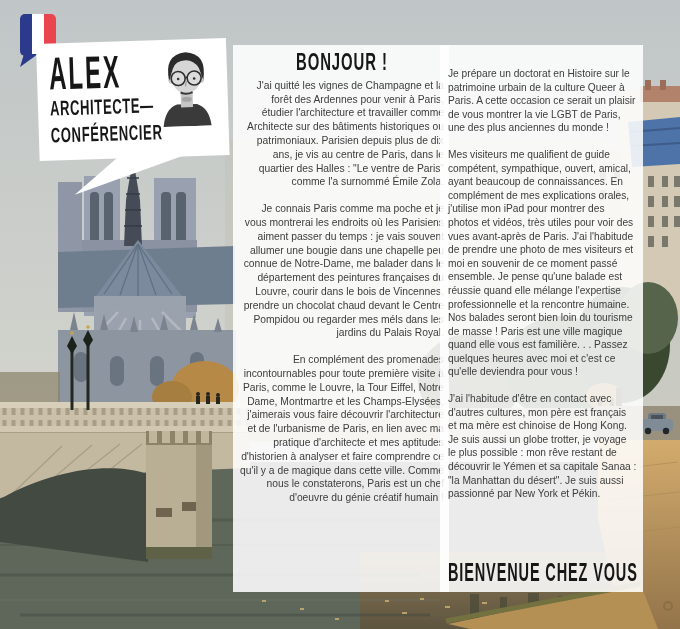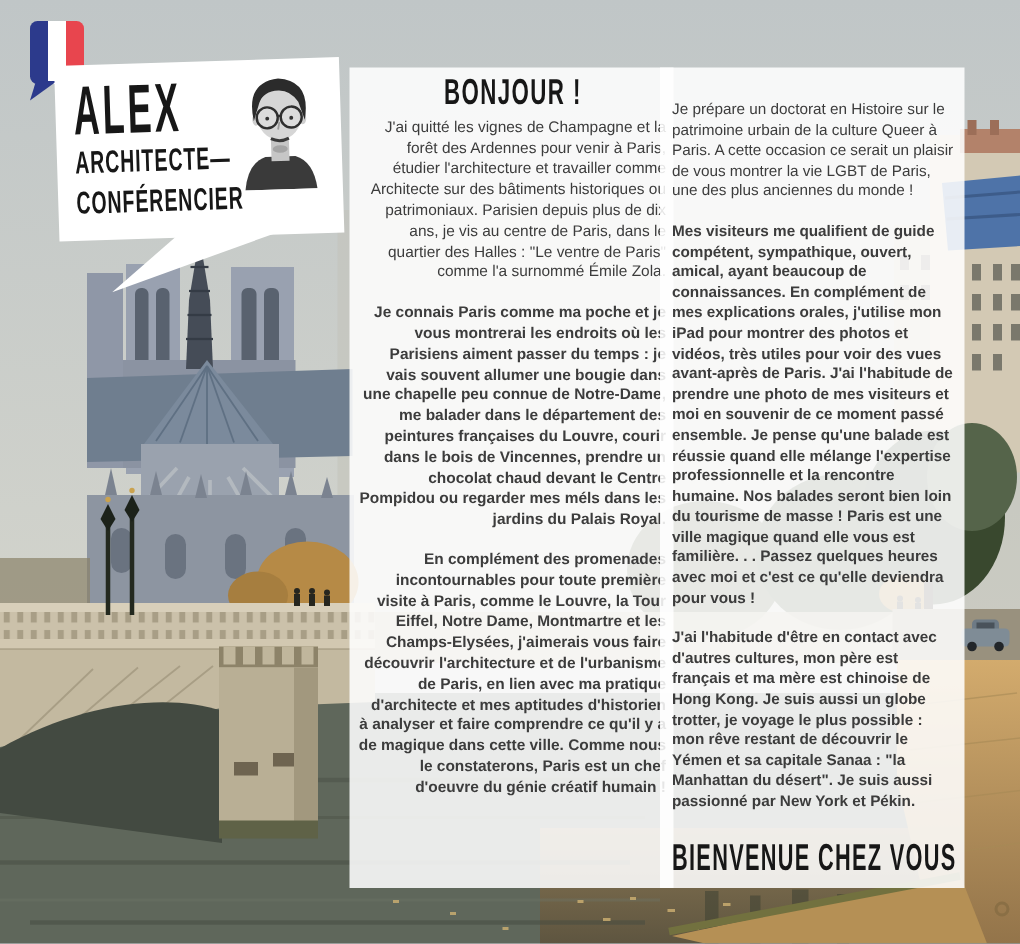--- a/index.html
+++ b/index.html
@@ -26,21 +26,21 @@
   .card-role{font-size:21px;letter-spacing:1px;transform:scaleX(.62);line-height:24px;margin-top:3px;}
   .portrait{position:absolute;right:12px;top:9px;width:58px;height:78px;}
   
   .panel{
     position:absolute;top:45px;height:547px;background:rgba(255,255,255,.87);
     box-sizing:border-box;overflow:hidden;color:#3c3c3c;
   }
   .panel-left{left:233px;width:216px;padding:8px 5px 0 6px;font-size:10.3px;line-height:13.8px;text-align:right;}
   .panel-right{left:440px;width:203px;padding:22px 6px 0 8px;font-size:10.2px;line-height:13.6px;}
   .para{margin:0;}
-  .para.gap{margin-top:13px;font-weight:bold;}
+  .para.gap{margin-top:13px;}
   .title-hello{font-size:24px;letter-spacing:1.5px;transform:scaleX(.62);margin:2px 0 10px 1px;}
   .title-welcome{
     position:absolute;left:8px;bottom:12px;
     font-size:25px;letter-spacing:1.5px;transform:scaleX(.58);transform-origin:left bottom;
   }
 </style>
 </head>
 <body>
 
 <div id="stage">

